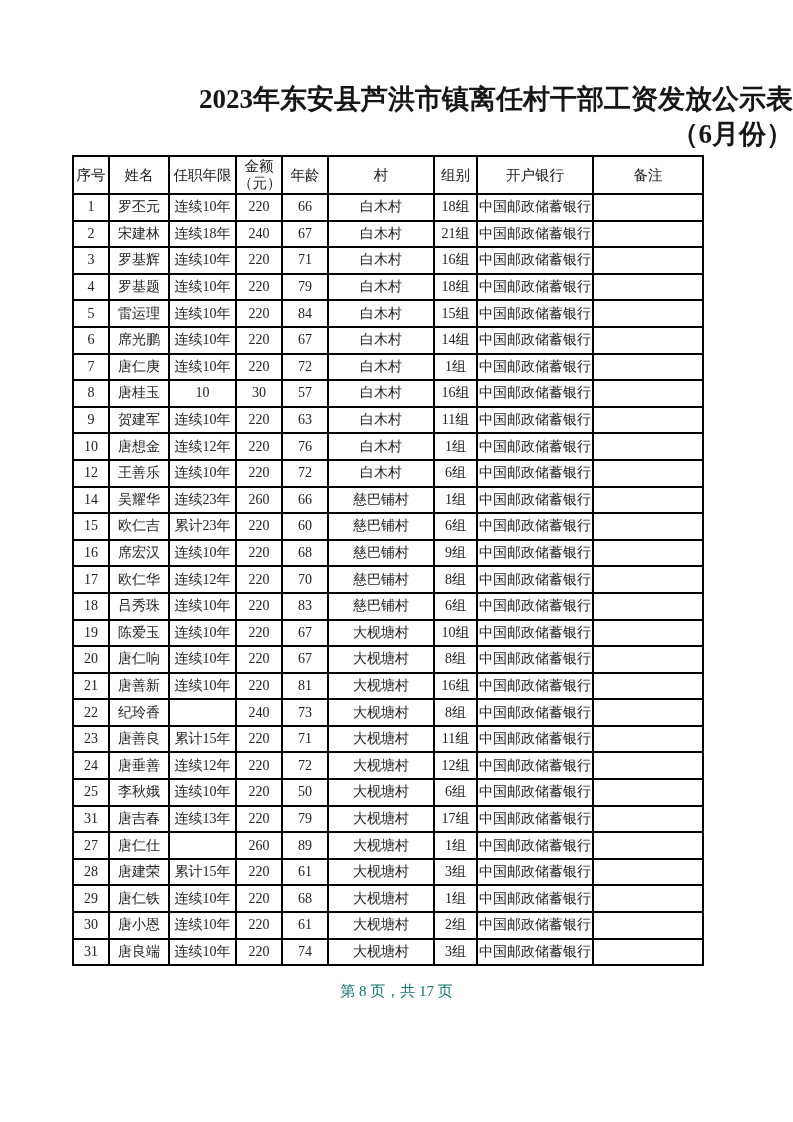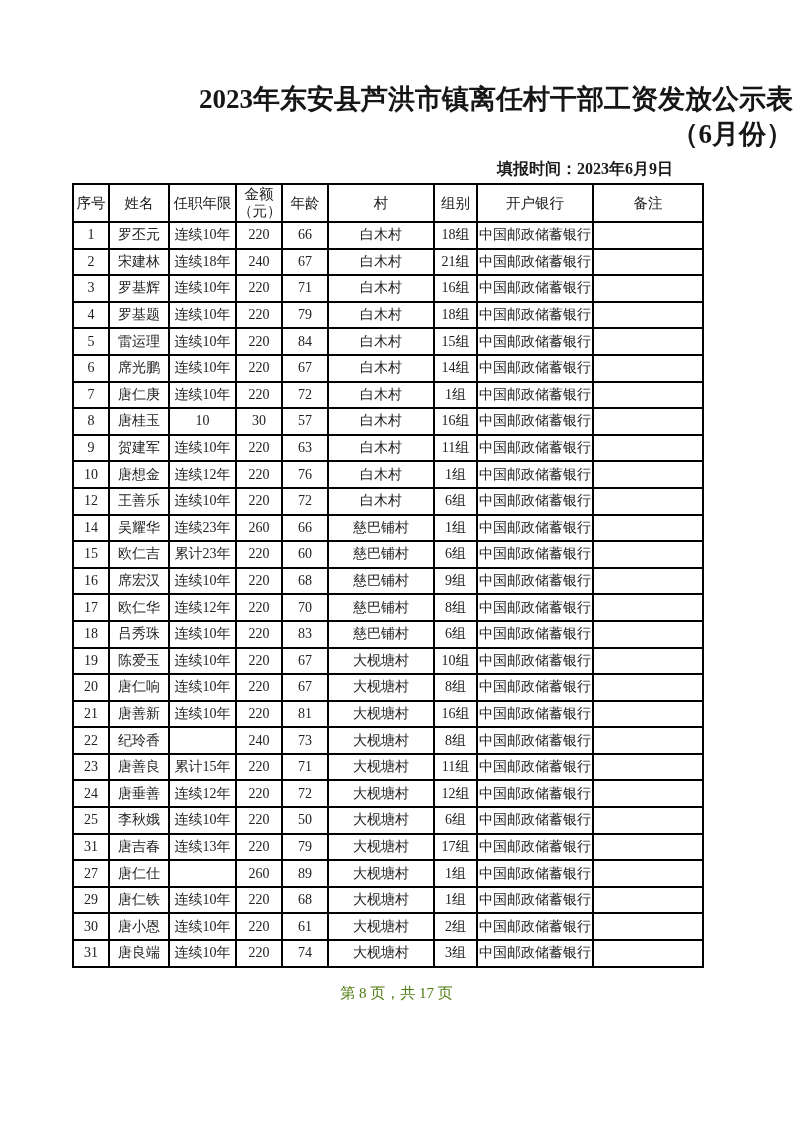--- a/index.html
+++ b/index.html
@@ -64,34 +64,33 @@
   col.c-amount  { width: 46px; }
   col.c-age     { width: 46px; }
   col.c-village { width: 106px; }
   col.c-group   { width: 43px; }
   col.c-bank    { width: 116px; }
   col.c-note    { width: 110px; }
   .footer {
     margin-top: 16px;
     text-align: center;
     font-size: 15px;
-    color: #4d7c0f;
+    color: #0f766e;
   }
 </style>
 </head>
 <body>
 
 <div class="page">
 
   <div class="title">
     <div>2023年东安县芦洪市镇离任村干部工资发放公示表</div>
     <div>（6月份）</div>
   </div>
 
-  <div class="fill-time">填报时间：2023年6月9日</div>
 
   <table class="roster">
     <colgroup>
       <col class="c-index">
         <col class="c-name">
         <col class="c-tenure">
       <col class="c-amount">
         <col class="c-age">
         <col class="c-village">
       <col class="c-group">
@@ -382,20 +381,31 @@
           <td>唐仁仕</td>
           <td></td>
           <td>260</td>
           <td>89</td>
           <td>大枧塘村</td>
           <td>1组</td>
           <td>中国邮政储蓄银行</td>
           <td></td>
         </tr>
         <tr>
+          <td>28</td>
+          <td>唐建荣</td>
+          <td>累计15年</td>
+          <td>220</td>
+          <td>61</td>
+          <td>大枧塘村</td>
+          <td>3组</td>
+          <td>中国邮政储蓄银行</td>
+          <td></td>
+        </tr>
+        <tr>
           <td>29</td>
           <td>唐仁铁</td>
           <td>连续10年</td>
           <td>220</td>
           <td>68</td>
           <td>大枧塘村</td>
           <td>1组</td>
           <td>中国邮政储蓄银行</td>
           <td></td>
         </tr>

